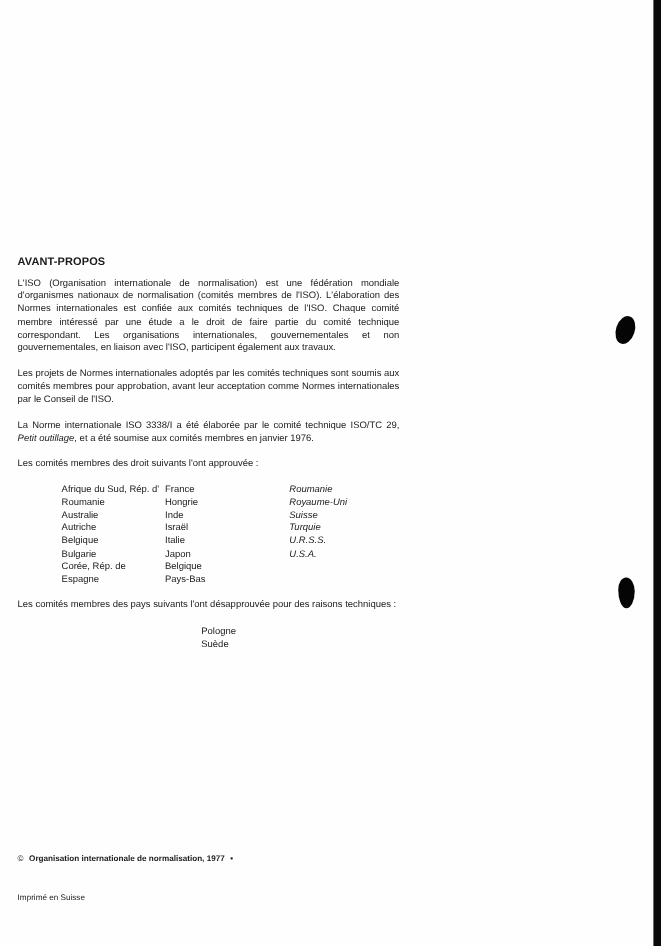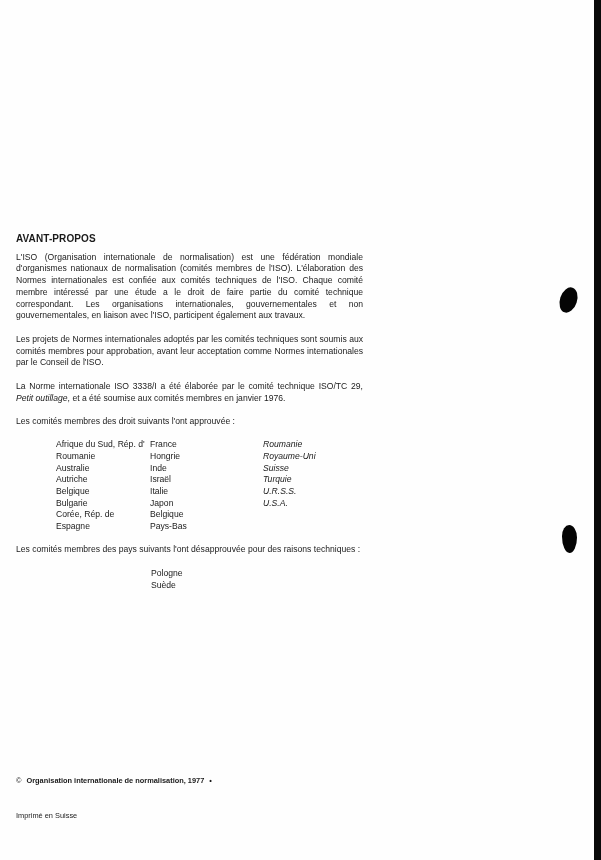--- a/index.html
+++ b/index.html
@@ -77,20 +77,21 @@
     .country-col.c3 { left: 247px; font-style: italic; }
     .country-col div {
       height: 11.7px;
       white-space: nowrap;
     }
     .disapprove-list {
       margin: 0 0 12px 135px;
     }
     .disapprove-list div {
       height: 11.7px;
+      margin-left: 32px;
     }
     .footer {
       position: absolute;
       left: 16px;
       top: 776px;
       font-size: 7.4px;
     }
     .copyright {
       font-weight: bold;
       margin-bottom: 26px;

